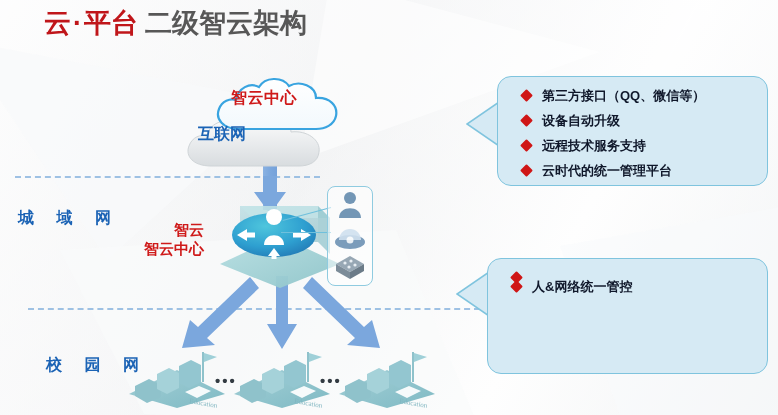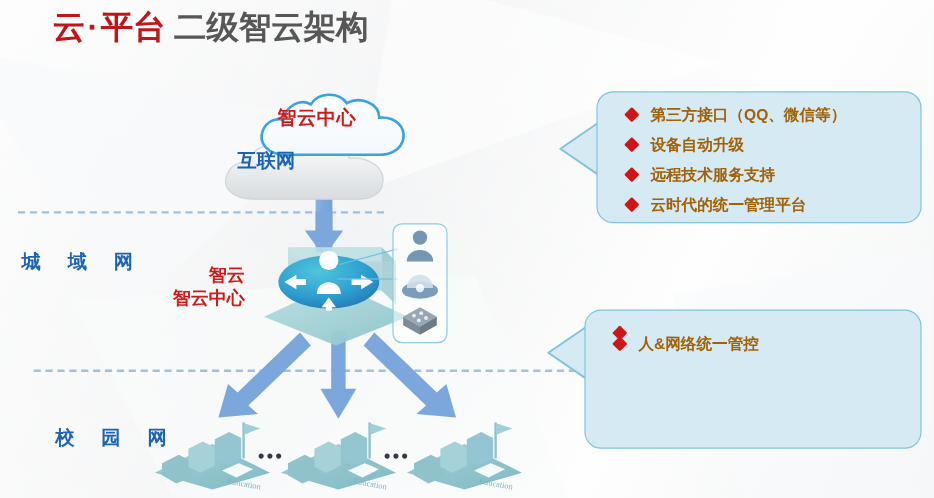--- a/index.html
+++ b/index.html
@@ -199,21 +199,21 @@
   }
   #callout-top { left: 497px; top: 76px; width: 271px; height: 110px; }
   #callout-bottom { left: 487px; top: 258px; width: 281px; height: 116px; }
   .callout ul {
     list-style: none;
     margin: 0;
     padding: 11px 0 0 24px;
   }
   .callout li {
     position: relative;
-    color: #a16207;
+    color: #0f172a;
     font-size: 13px;
     font-weight: bold;
     line-height: 16px;
     margin-bottom: 9px;
     white-space: nowrap;
     padding-left: 20px;
   }
   .bullet {
     position: absolute;
     left: 0;

